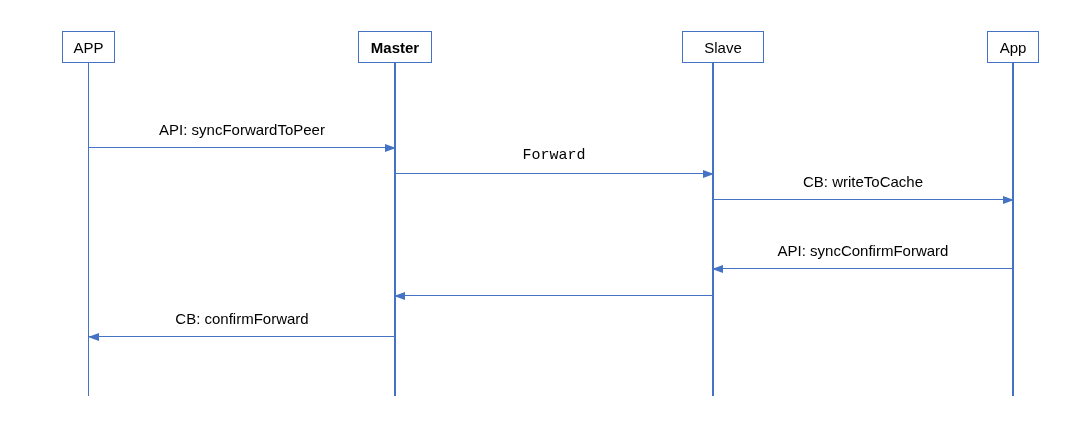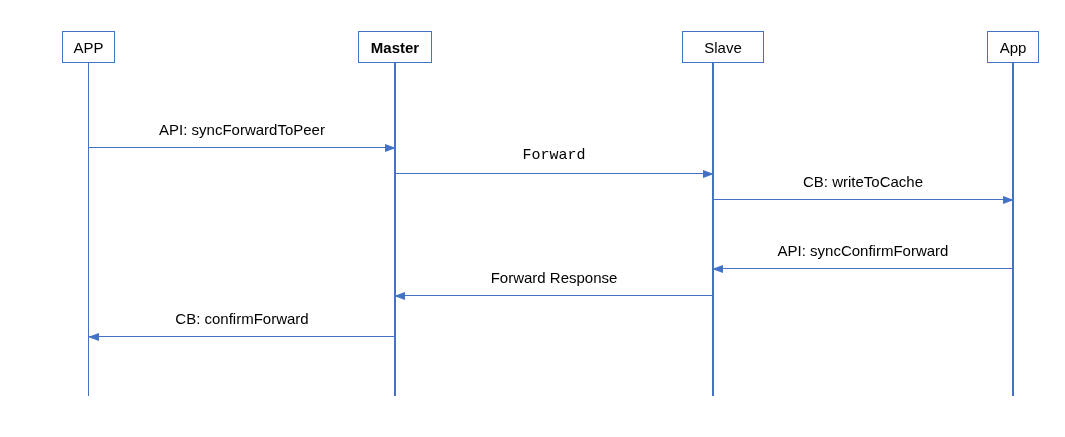--- a/index.html
+++ b/index.html
@@ -137,21 +137,20 @@
     <div class="arrowhead dir-left"></div>
   </div>
 
   <div class="msg msg-3">
     <div class="msg-label">CB: writeToCache</div>
     <div class="msg-line"></div>
     <div class="arrowhead dir-right"></div>
   </div>
 
   <div class="msg msg-5">
-    <div class="msg-label">Forward Response</div>
     <div class="msg-line"></div>
     <div class="arrowhead dir-left"></div>
   </div>
 
   <div class="msg msg-6">
     <div class="msg-label">CB: confirmForward</div>
     <div class="msg-line"></div>
     <div class="arrowhead dir-left"></div>
   </div>
 

